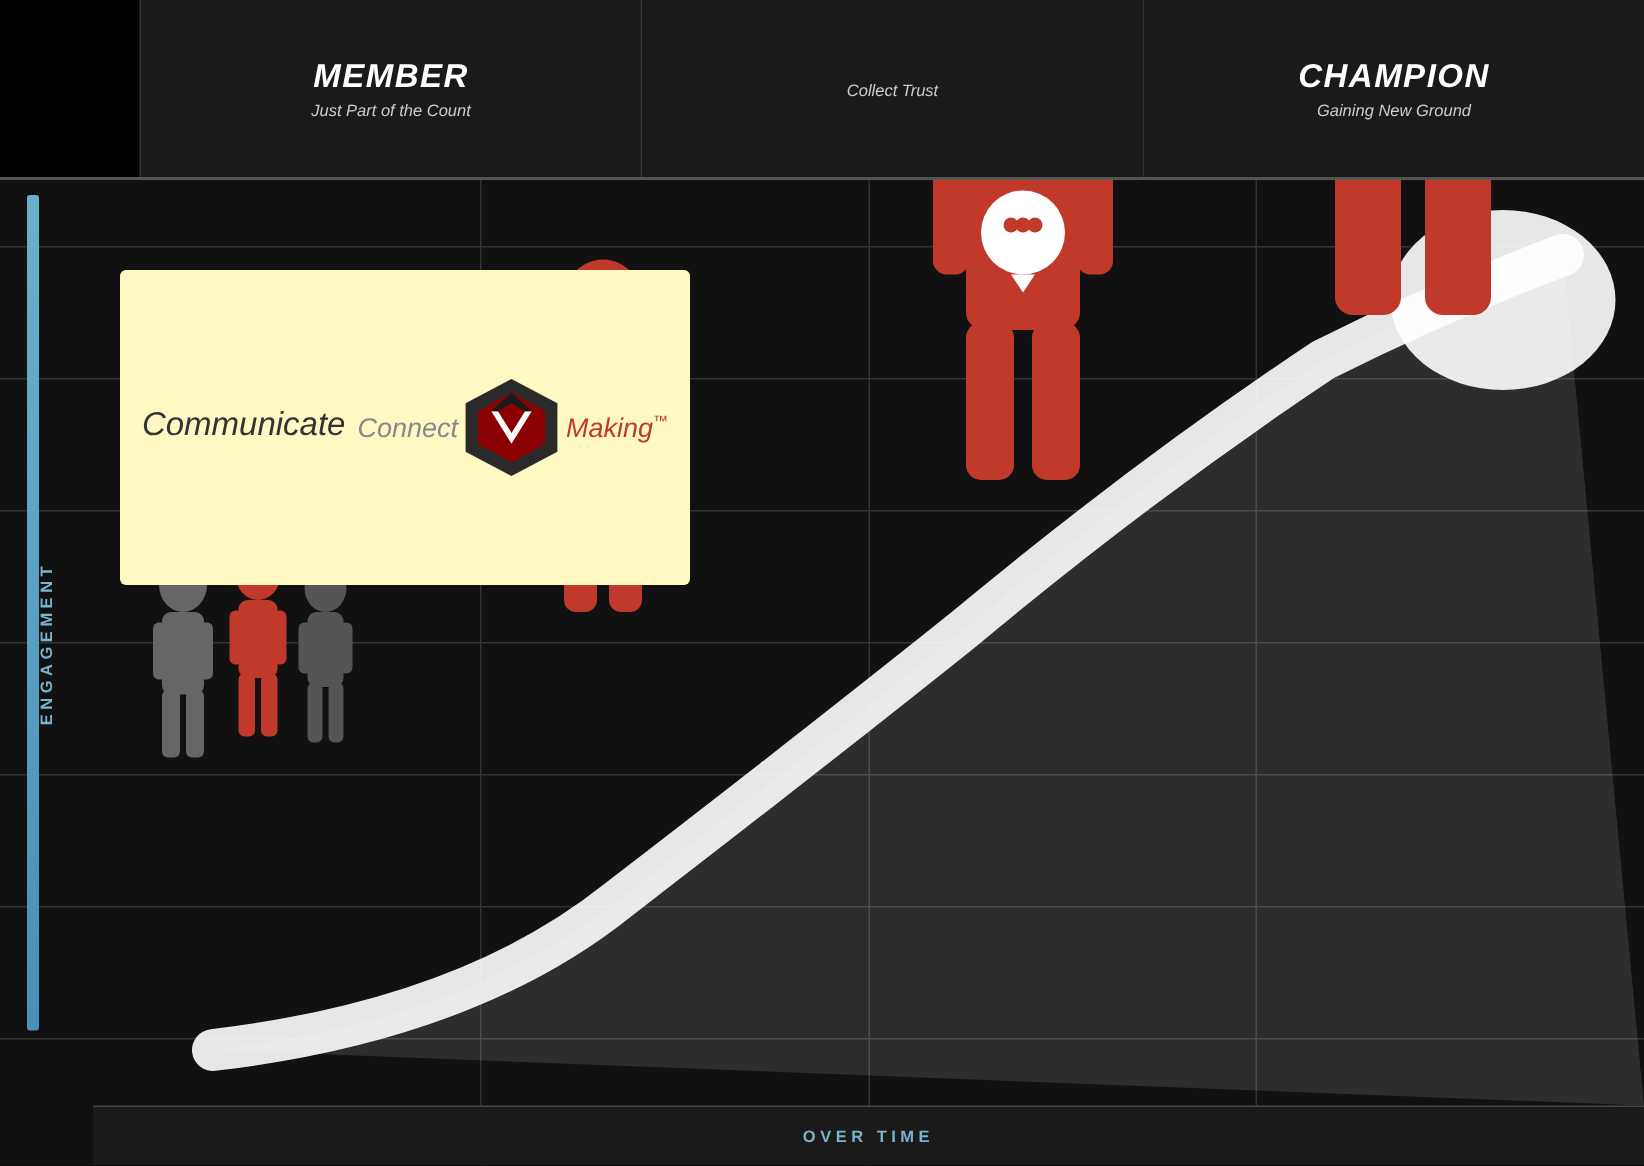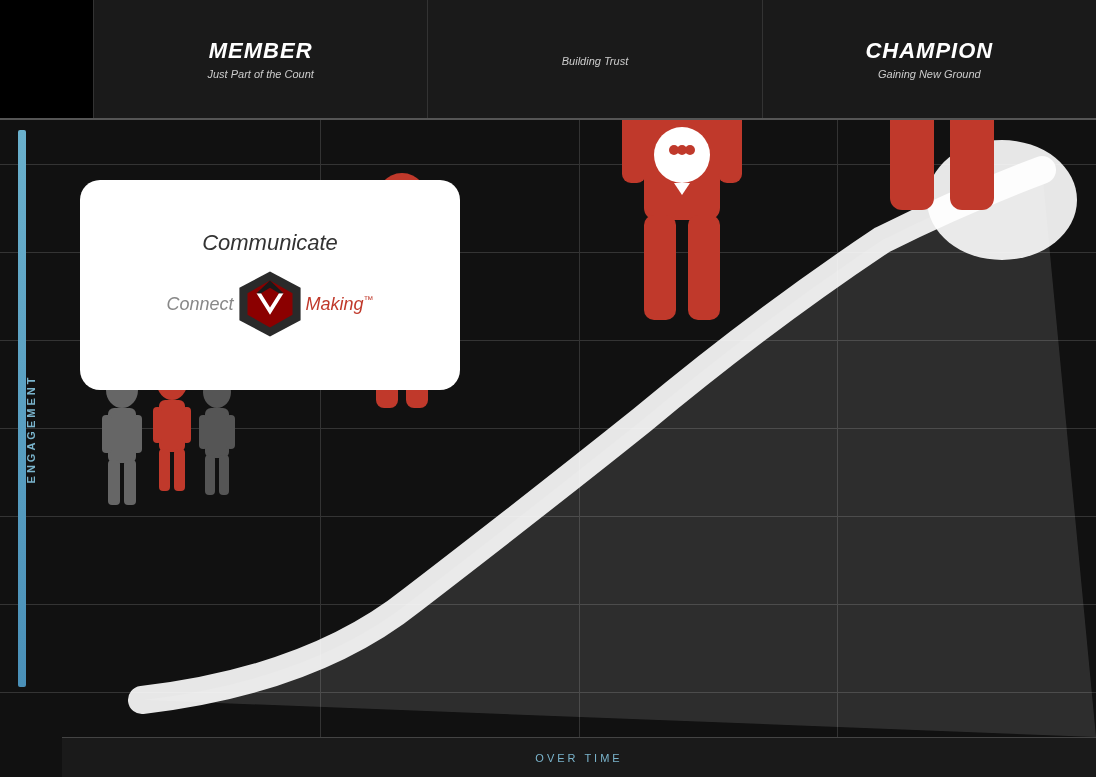--- a/index.html
+++ b/index.html
@@ -127,35 +127,35 @@
       height: 40px;
       background: #1a1a1a;
       display: flex;
       align-items: center;
       justify-content: center;
       border-top: 1px solid #444;
     }
     .time-label {
       color: #7ab4cc;
       font-size: 11px;
-      font-weight: normal;
+      font-weight: bold;
       letter-spacing: 3px;
     }
 
     
     .info-box {
       position: absolute;
       left: 80px;
       top: 60px;
       width: 380px;
       height: 210px;
-      background: #ffffff;
-      border-radius: 20px;
-      display: flex;
-      flex-direction: column;
+      background: #fef9c3;
+      border-radius: 4px;
+      display: flex;
+      flex-direction: row;
       align-items: center;
       justify-content: center;
       z-index: 10;
       gap: 8px;
     }
     .info-communicate {
       font-size: 22px;
       font-style: italic;
       color: #333;
       margin-bottom: 4px;
@@ -196,21 +196,21 @@
 </head>
 <body>
 
 <div class="header">
   <div class="header-spacer"></div>
   <div class="header-col">
     <div class="header-title">MEMBER</div>
     <div class="header-sub">Just Part of the Count</div>
   </div>
   <div class="header-col">
-    <div class="header-sub">Building Trust</div>
+    <div class="header-sub">Collect Trust</div>
   </div>
   <div class="header-col">
     <div class="header-title">CHAMPION</div>
     <div class="header-sub">Gaining New Ground</div>
   </div>
 </div>
 
 <div class="main">
 
   <div class="grid-lines">

